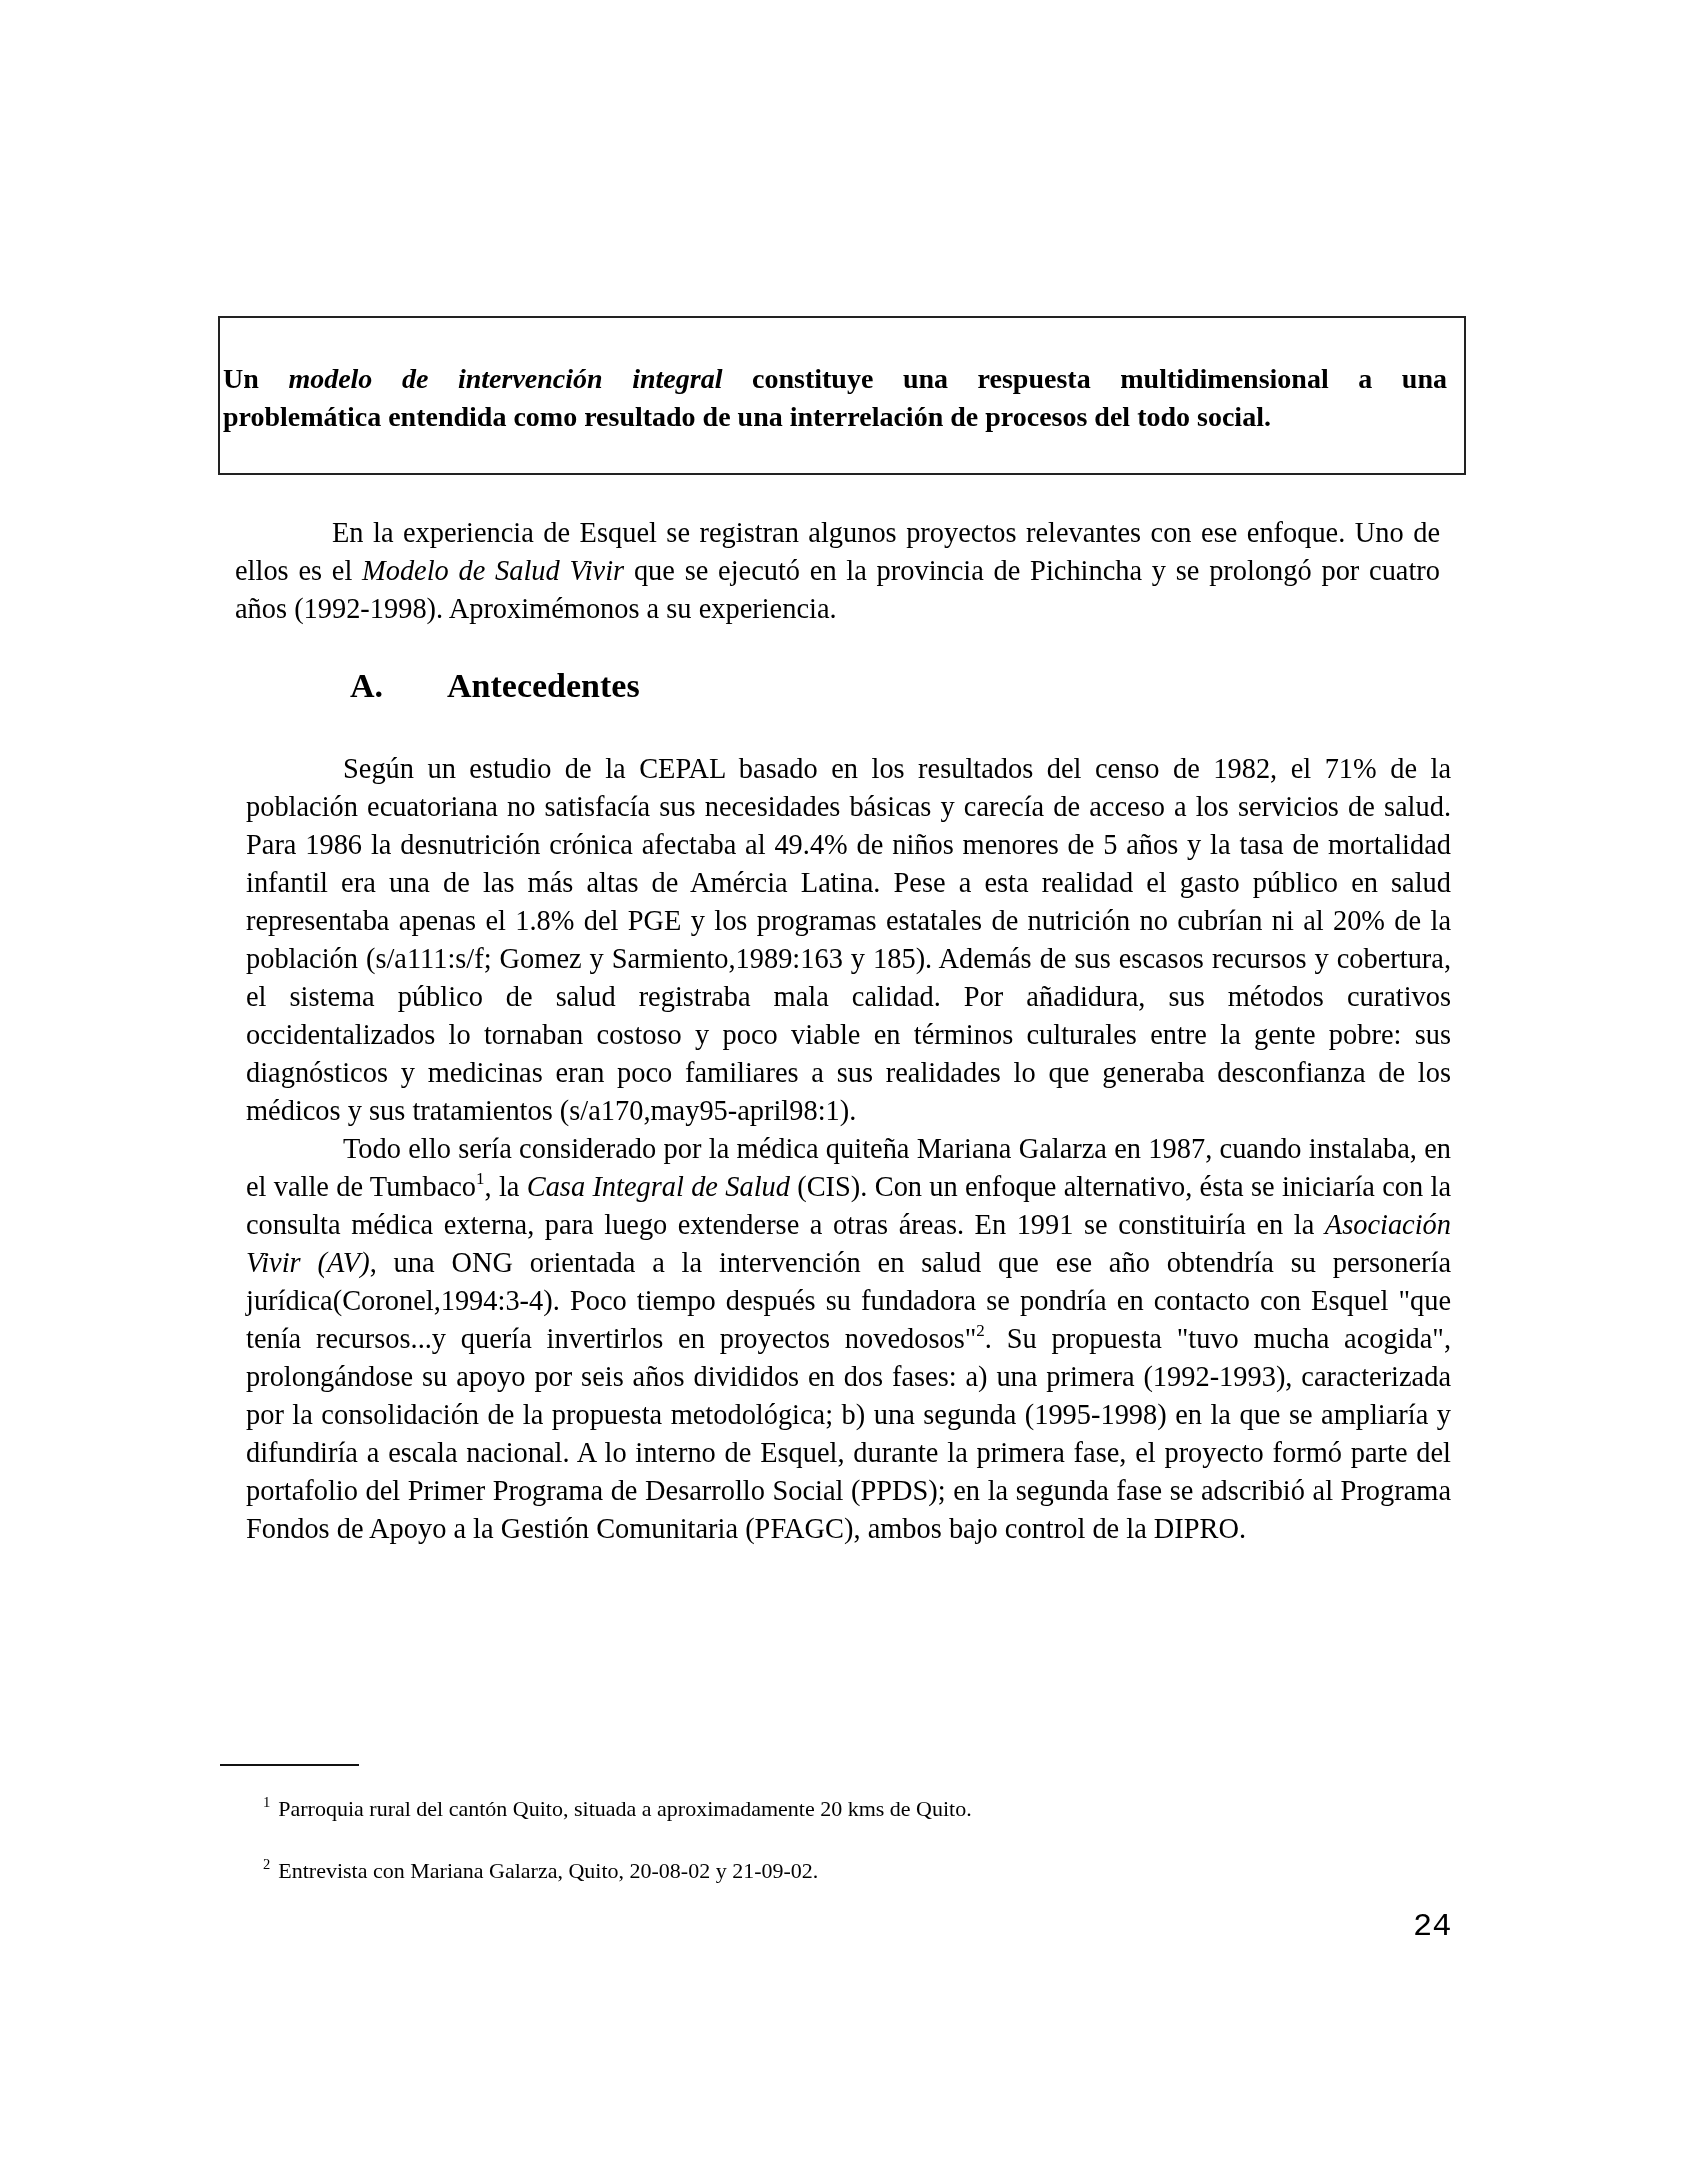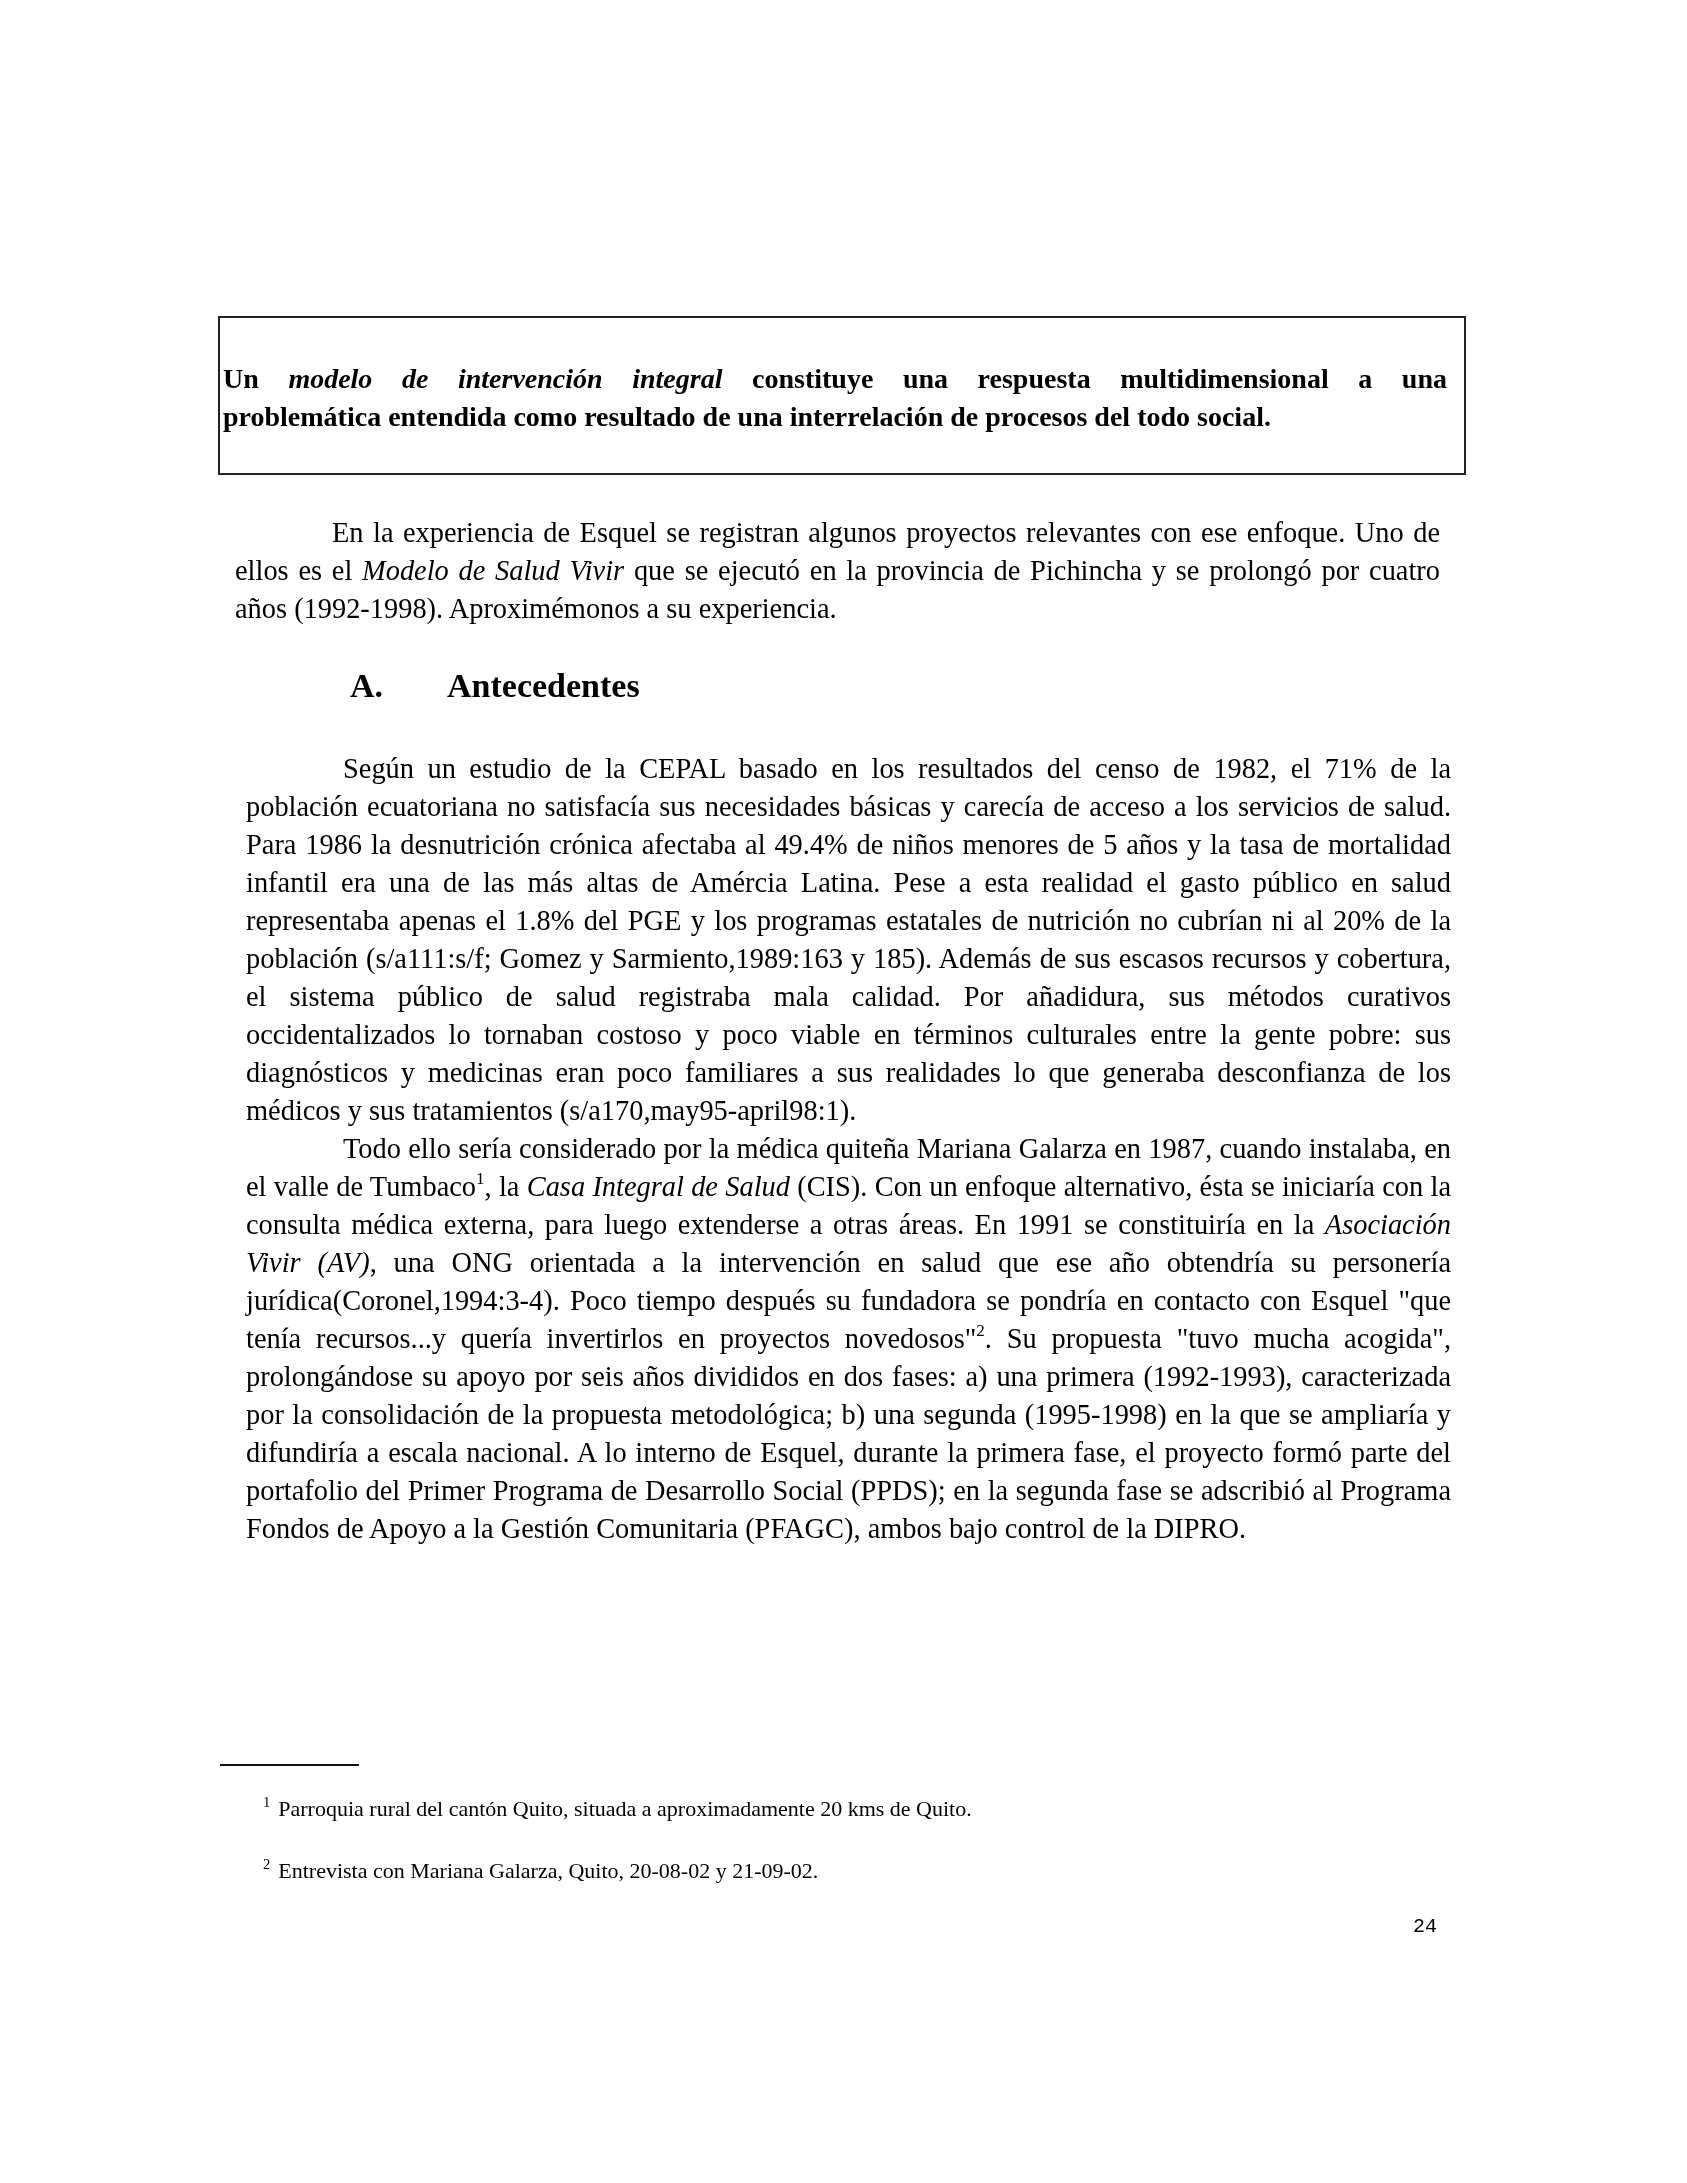--- a/index.html
+++ b/index.html
@@ -44,21 +44,21 @@
   .fn-rule {
     position: absolute; left: 220px; top: 1764px; width: 139px; height: 2px; background: #111;
   }
   .footnote {
     position: absolute; left: 251px; font-size: 22px; line-height: 26.5px; white-space: nowrap; margin-left: 12px;
   }
   .footnote .mark { font-size: 14.6px; vertical-align: 9.3px; margin-right: 8px; }
 
   .page-num {
     position: absolute; left: 1413px; top: 1911px;
-    font-family: "Liberation Mono", "DejaVu Sans Mono", monospace; font-size: 20px; line-height: 32px;
+    font-family: "Liberation Mono", "DejaVu Sans Mono", monospace; font-size: 32px; line-height: 32px;
   }
 </style>
 </head>
 <body>
 
 <div class="page">
 
 
   <div class="def-box">
     <div class="def-text">

